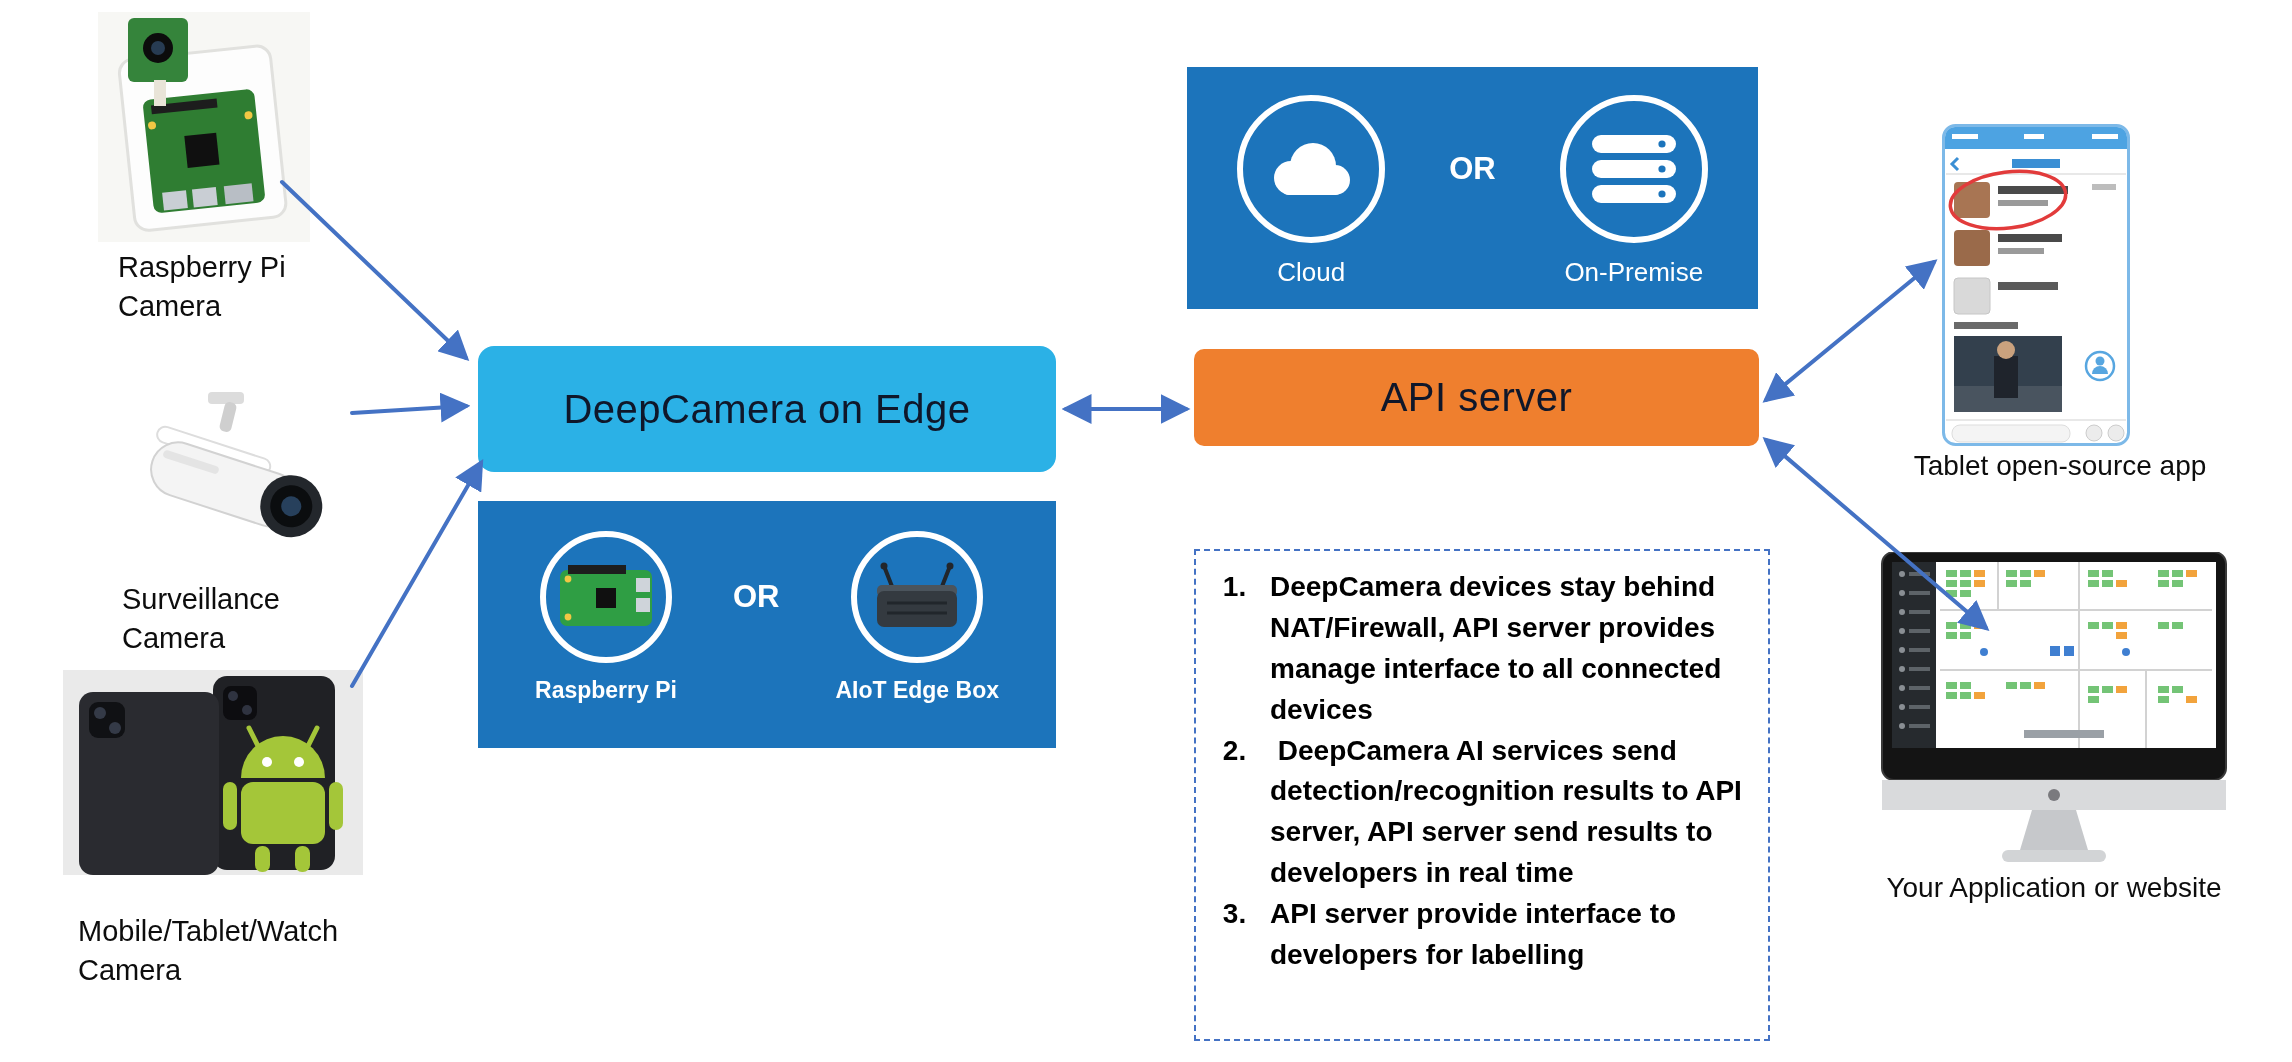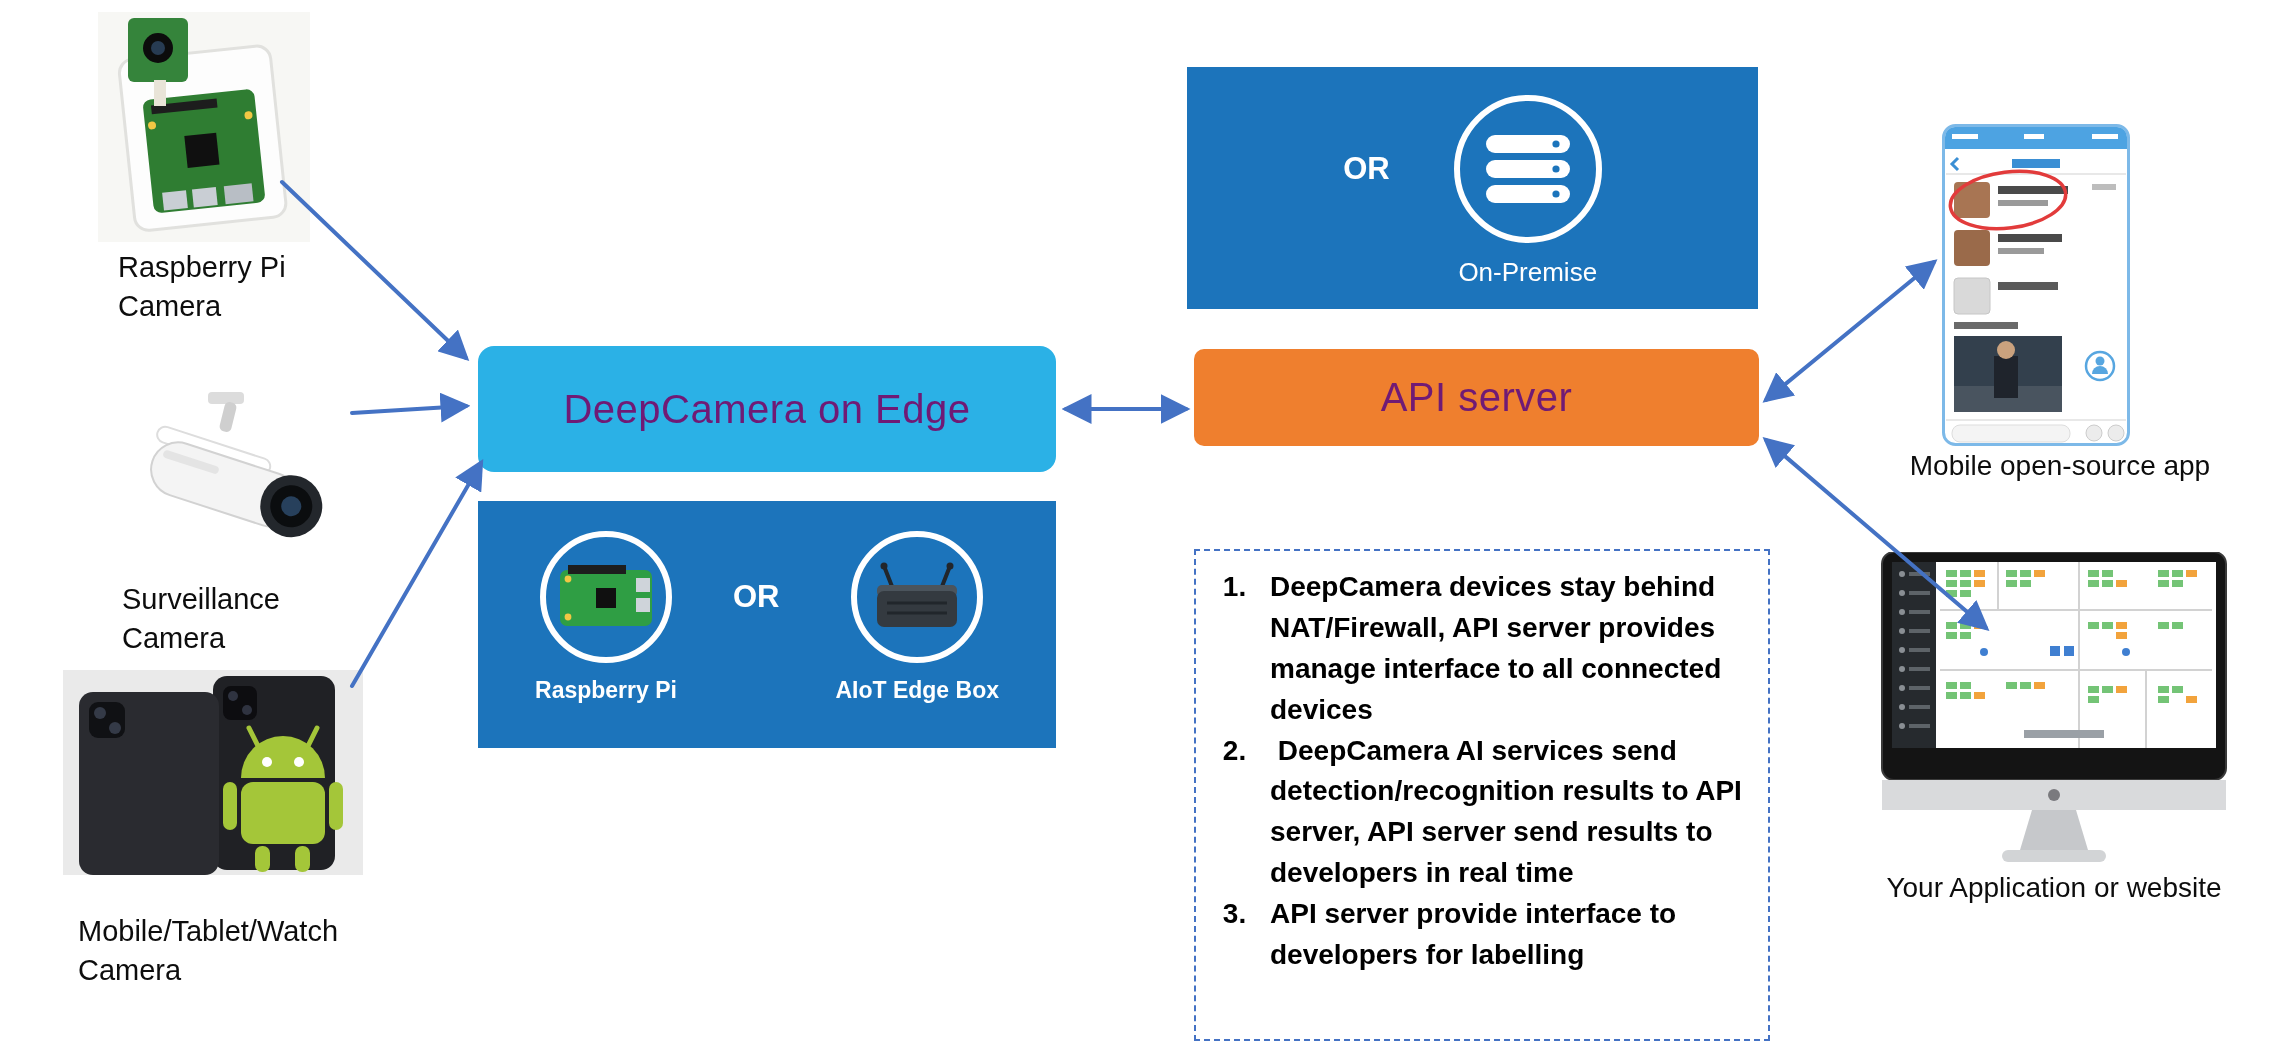--- a/index.html
+++ b/index.html
@@ -3,21 +3,21 @@
 <meta charset="utf-8">
 <style>
   *{box-sizing:border-box;}
   html,body{margin:0;padding:0;background:#fff;}
   .canvas{position:relative;width:2292px;height:1062px;background:#fff;
           font-family:"Liberation Sans",sans-serif;color:#111;overflow:hidden;}
   .abs{position:absolute;}
 
   
   .node{position:absolute;display:flex;align-items:center;justify-content:center;
-        color:#701a75;font-size:40px;font-weight:500;letter-spacing:.5px;}
+        color:#0f172a;font-size:40px;font-weight:500;letter-spacing:.5px;}
   #edge-node{left:478px;top:346px;width:578px;height:126px;background:#2BB1E6;border-radius:16px;}
   #api-node{left:1194px;top:349px;width:565px;height:97px;background:#EF7F2E;border-radius:10px;}
 
   
   .panel{position:absolute;background:#1C74BB;display:flex;flex-direction:column;align-items:center;}
   #hardware-panel{left:478px;top:501px;width:578px;height:247px;padding-top:30px;}
   #deploy-panel{left:1187px;top:67px;width:571px;height:242px;padding-top:28px;}
   .options-row{display:flex;align-items:flex-start;justify-content:center;}
   #hardware-panel .options-row{gap:56px;}
   #deploy-panel .options-row{gap:64px;}
@@ -155,20 +155,33 @@
             <line x1="18" y1="52" x2="78" y2="52" stroke="#21262b" stroke-width="3"></line>
           </svg>
         </div>
         <div class="opt-label">AIoT Edge Box</div>
       </div>
     </div>
   </div>
 
   <div class="panel" id="deploy-panel">
     <div class="options-row">
+      <div class="opt-col">
+        <div class="circle-icon ci-lg">
+          <svg width="96" height="66" viewBox="0 0 96 66">
+            <g fill="#ffffff">
+              <circle cx="28" cy="42" r="17"></circle>
+              <circle cx="50" cy="30" r="23"></circle>
+              <circle cx="72" cy="44" r="15"></circle>
+              <rect x="18" y="42" width="62" height="17" rx="8"></rect>
+            </g>
+          </svg>
+        </div>
+        <div class="opt-label">Cloud</div>
+      </div>
       <div class="or or-lg">OR</div>
       <div class="opt-col">
         <div class="circle-icon ci-lg">
           <svg width="84" height="68" viewBox="0 0 84 68">
             <g fill="#ffffff">
               <rect x="0" y="0" width="84" height="18" rx="9"></rect>
               <rect x="0" y="25" width="84" height="18" rx="9"></rect>
               <rect x="0" y="50" width="84" height="18" rx="9"></rect>
             </g>
             <g fill="#1C74BB">
@@ -223,21 +236,21 @@
       <circle cx="64" cy="226" r="9" fill="#caa27e"></circle>
       <circle cx="158" cy="242" r="14" fill="#ffffff" stroke="#57a6e0" stroke-width="2.5"></circle>
       <circle cx="158" cy="237" r="4.5" fill="#57a6e0"></circle>
       <path d="M150,250 a8,8 0 0 1 16,0 z" fill="#57a6e0"></path>
       <line x1="4" y1="296" x2="184" y2="296" stroke="#e8e8e8" stroke-width="2"></line>
       <rect x="10" y="301" width="118" height="17" rx="8" fill="#f4f4f4" stroke="#dddddd"></rect>
       <circle cx="152" cy="309" r="8" fill="#ececec" stroke="#cccccc"></circle>
       <circle cx="174" cy="309" r="8" fill="#ececec" stroke="#cccccc"></circle>
     </svg>
   </figure>
-  <div class="client-label" style="left:1880px;top:450px;width:360px;">Mobile open-source app</div>
+  <div class="client-label" style="left:1880px;top:450px;width:360px;">Tablet open-source app</div>
 
   <figure class="abs" style="left:1874px;top:552px;width:360px;height:315px;">
     <svg width="360" height="315" viewBox="0 0 360 315">
       <rect x="8" y="0" width="344" height="228" rx="12" fill="#141414" stroke="#3a3a3a" stroke-width="2"></rect>
       <rect x="18" y="10" width="324" height="186" fill="#ffffff"></rect>
       <rect x="18" y="10" width="44" height="186" fill="#262a2e"></rect>
       <g>
         <g fill="#8a8f94">
           <circle cx="28" cy="22" r="3"></circle>
             <circle cx="28" cy="41" r="3"></circle>

